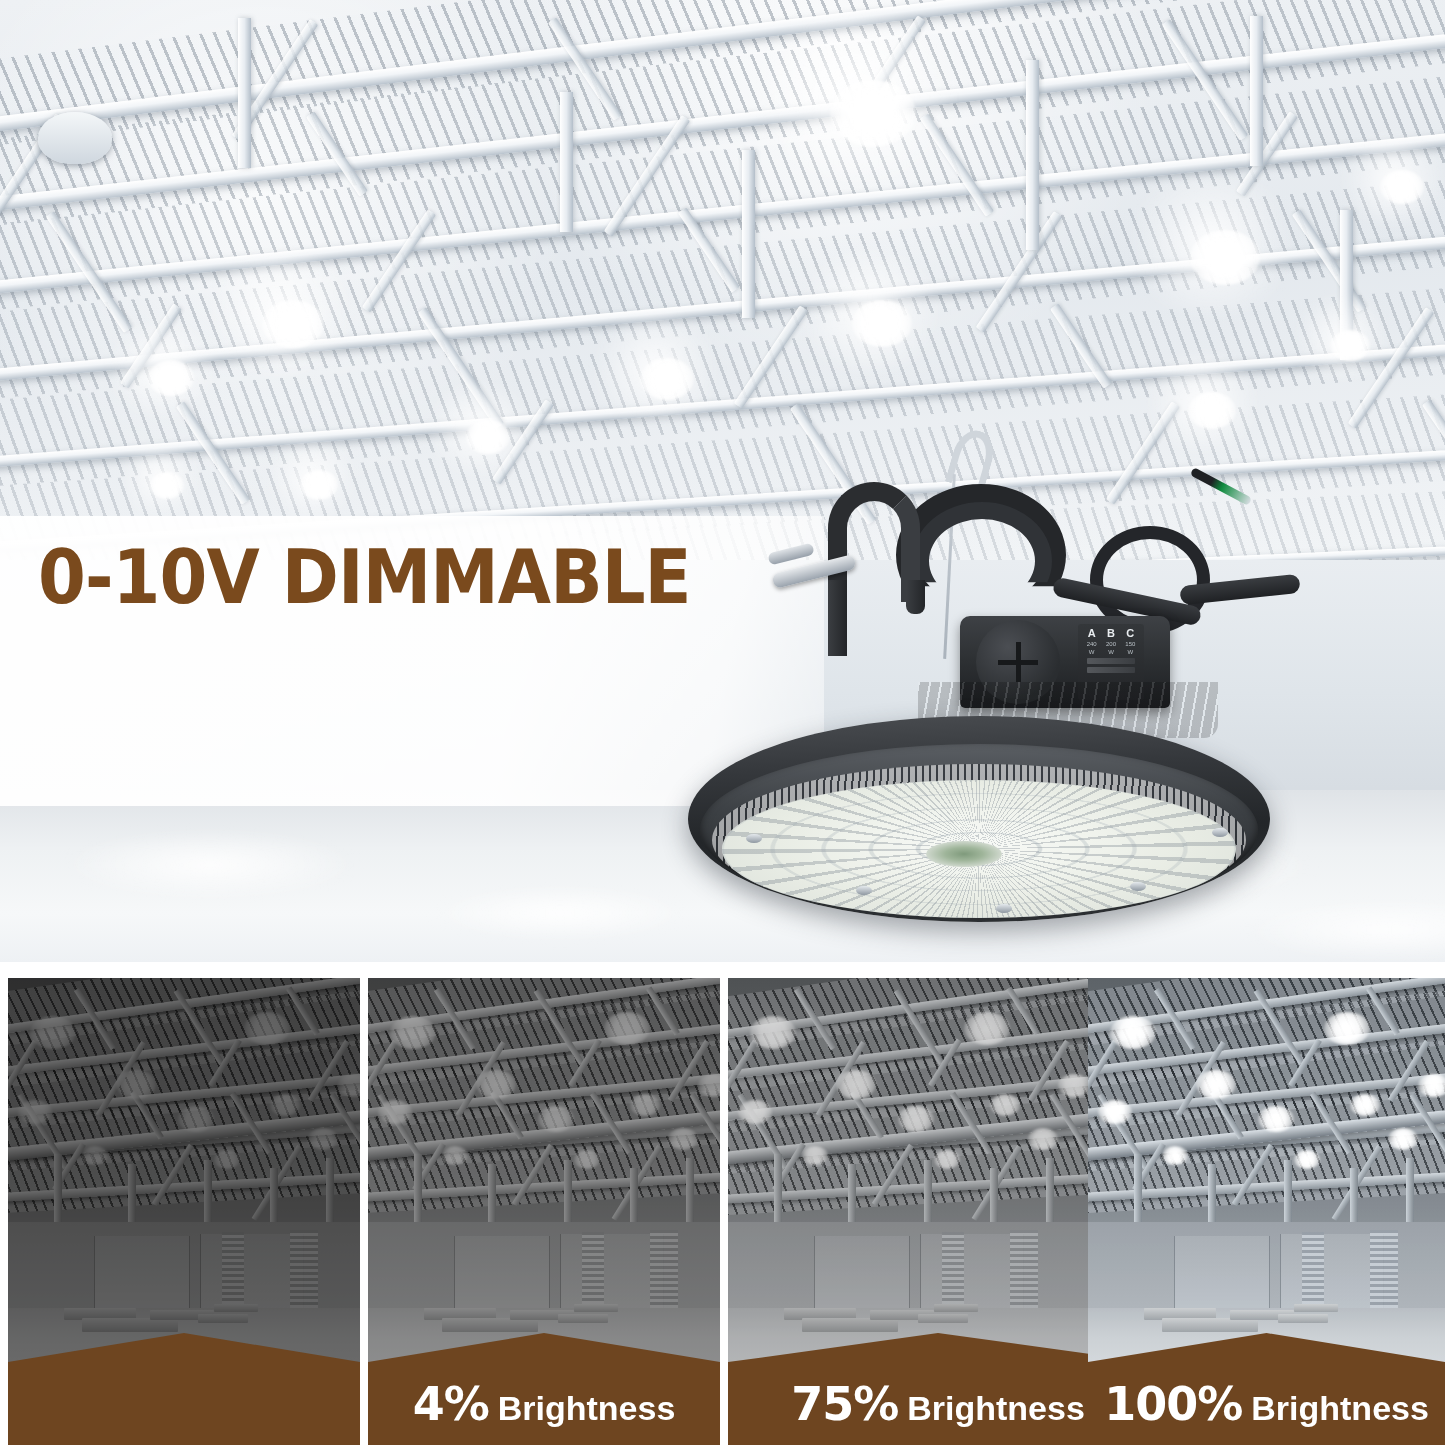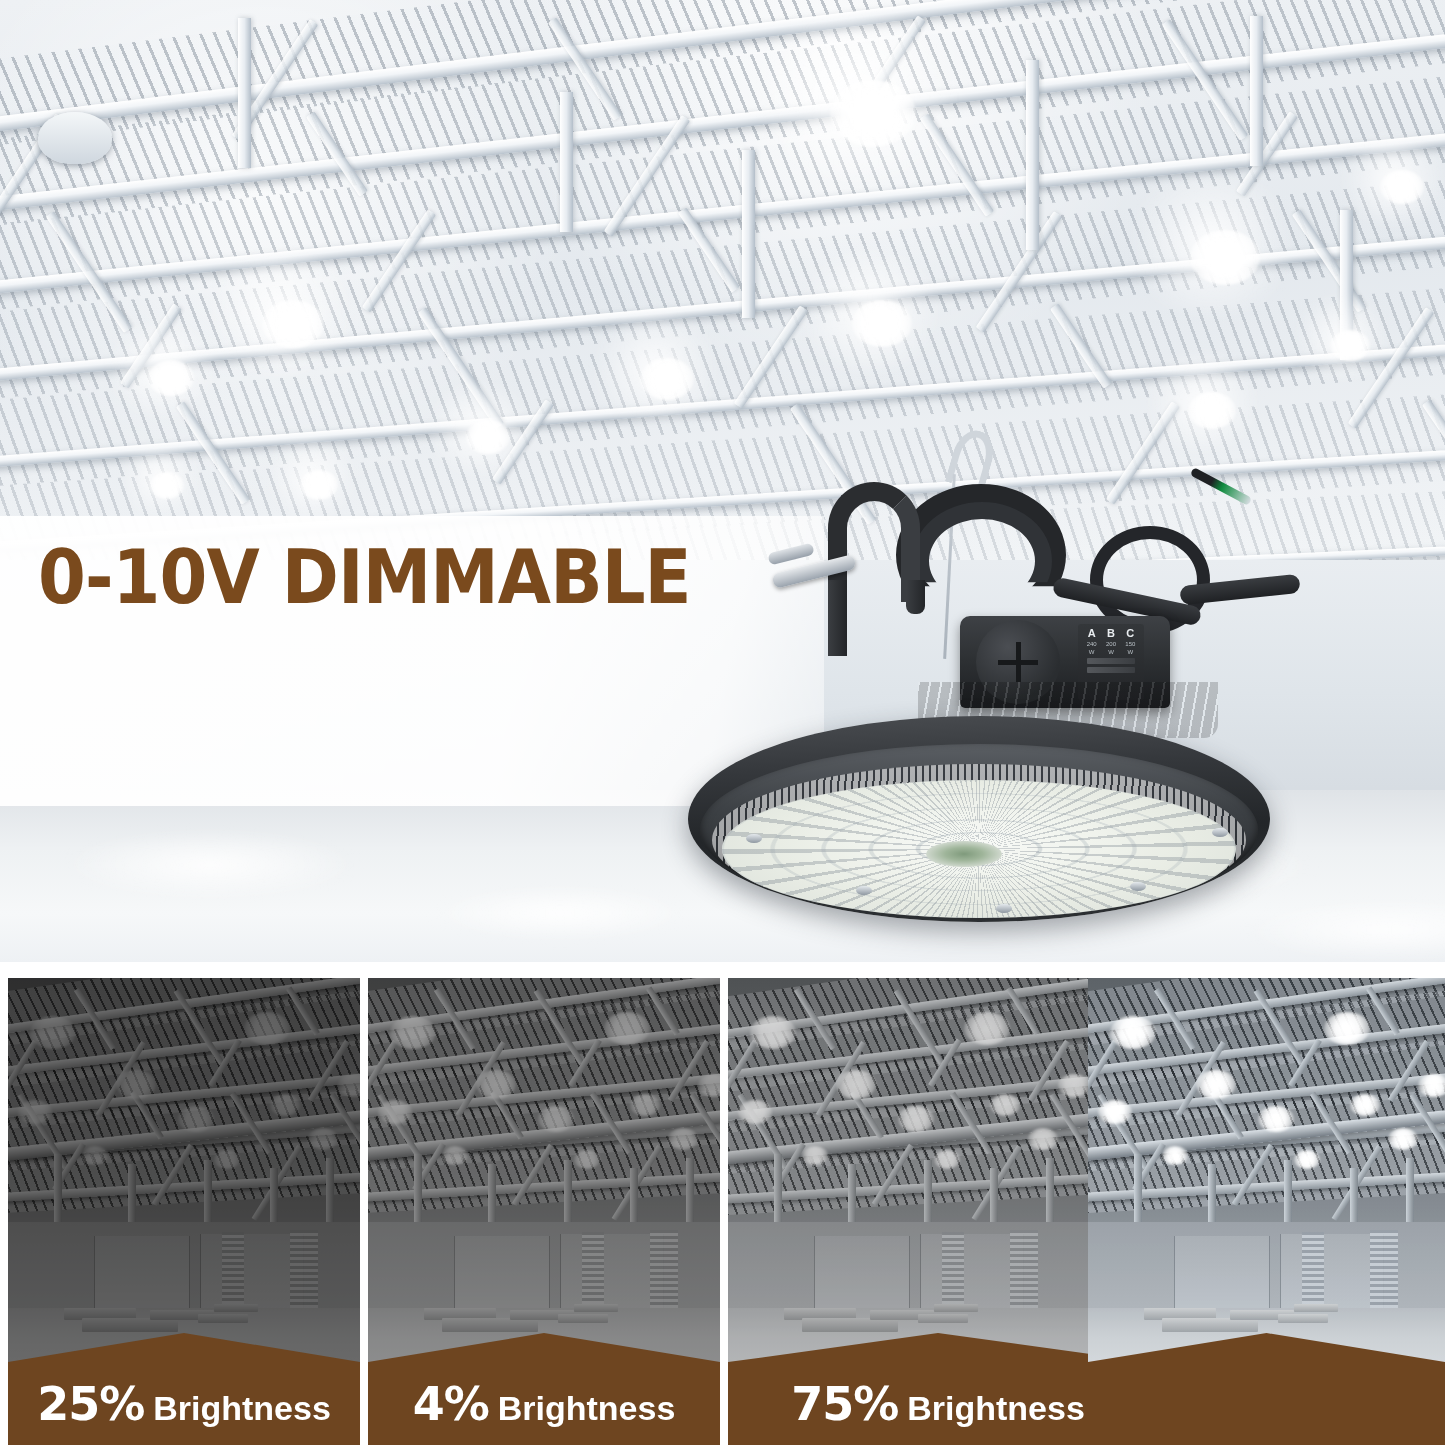--- a/index.html
+++ b/index.html
@@ -397,23 +397,20 @@
             <div class="mfloor" style="top:330px; height:74px;"></div>
             <div class="mpallet" style="left:56px; top:330px; width:72px; height:12px;"></div>
             <div class="mpallet" style="left:74px; top:340px; width:96px; height:14px;"></div>
             <div class="mpallet" style="left:142px; top:332px; width:64px; height:10px;"></div>
             <div class="mpallet" style="left:190px; top:336px; width:50px; height:9px;"></div>
             <div class="mpallet" style="left:206px; top:326px; width:44px; height:8px;"></div>
           </div>
         </div>
         <div class="band">
           <div class="bandfill"></div>
-          <div class="caption">
-            <span class="pct">25%</span><span class="bw">Brightness</span>
-          </div>
         </div>
       </div>
       <div class="cell" style="left:368px; width:352px;">
         <div class="shot">
           <div class="mini" style="filter:brightness(0.66) saturate(0.16) contrast(1.04);">
             <div class="mroof" style="top:-14px; transform:rotate(-8deg);"></div>
             <div class="mchord" style="top:20px; transform:rotate(-8deg);"></div>
             <div class="mroof" style="top:32px; transform:rotate(-6.8deg);"></div>
             <div class="mchord" style="top:66px; transform:rotate(-6.8deg);"></div>
             <div class="mroof" style="top:78px; transform:rotate(-5.6deg);"></div>
@@ -587,17 +584,20 @@
             <div class="mfloor" style="top:330px; height:74px;"></div>
             <div class="mpallet" style="left:56px; top:330px; width:72px; height:12px;"></div>
             <div class="mpallet" style="left:74px; top:340px; width:96px; height:14px;"></div>
             <div class="mpallet" style="left:142px; top:332px; width:64px; height:10px;"></div>
             <div class="mpallet" style="left:190px; top:336px; width:50px; height:9px;"></div>
             <div class="mpallet" style="left:206px; top:326px; width:44px; height:8px;"></div>
           </div>
         </div>
         <div class="band">
           <div class="bandfill"></div>
+          <div class="caption">
+            <span class="pct">100%</span><span class="bw">Brightness</span>
+          </div>
         </div>
       </div>
     </div>
 
 </div>
 
 </body></html>

